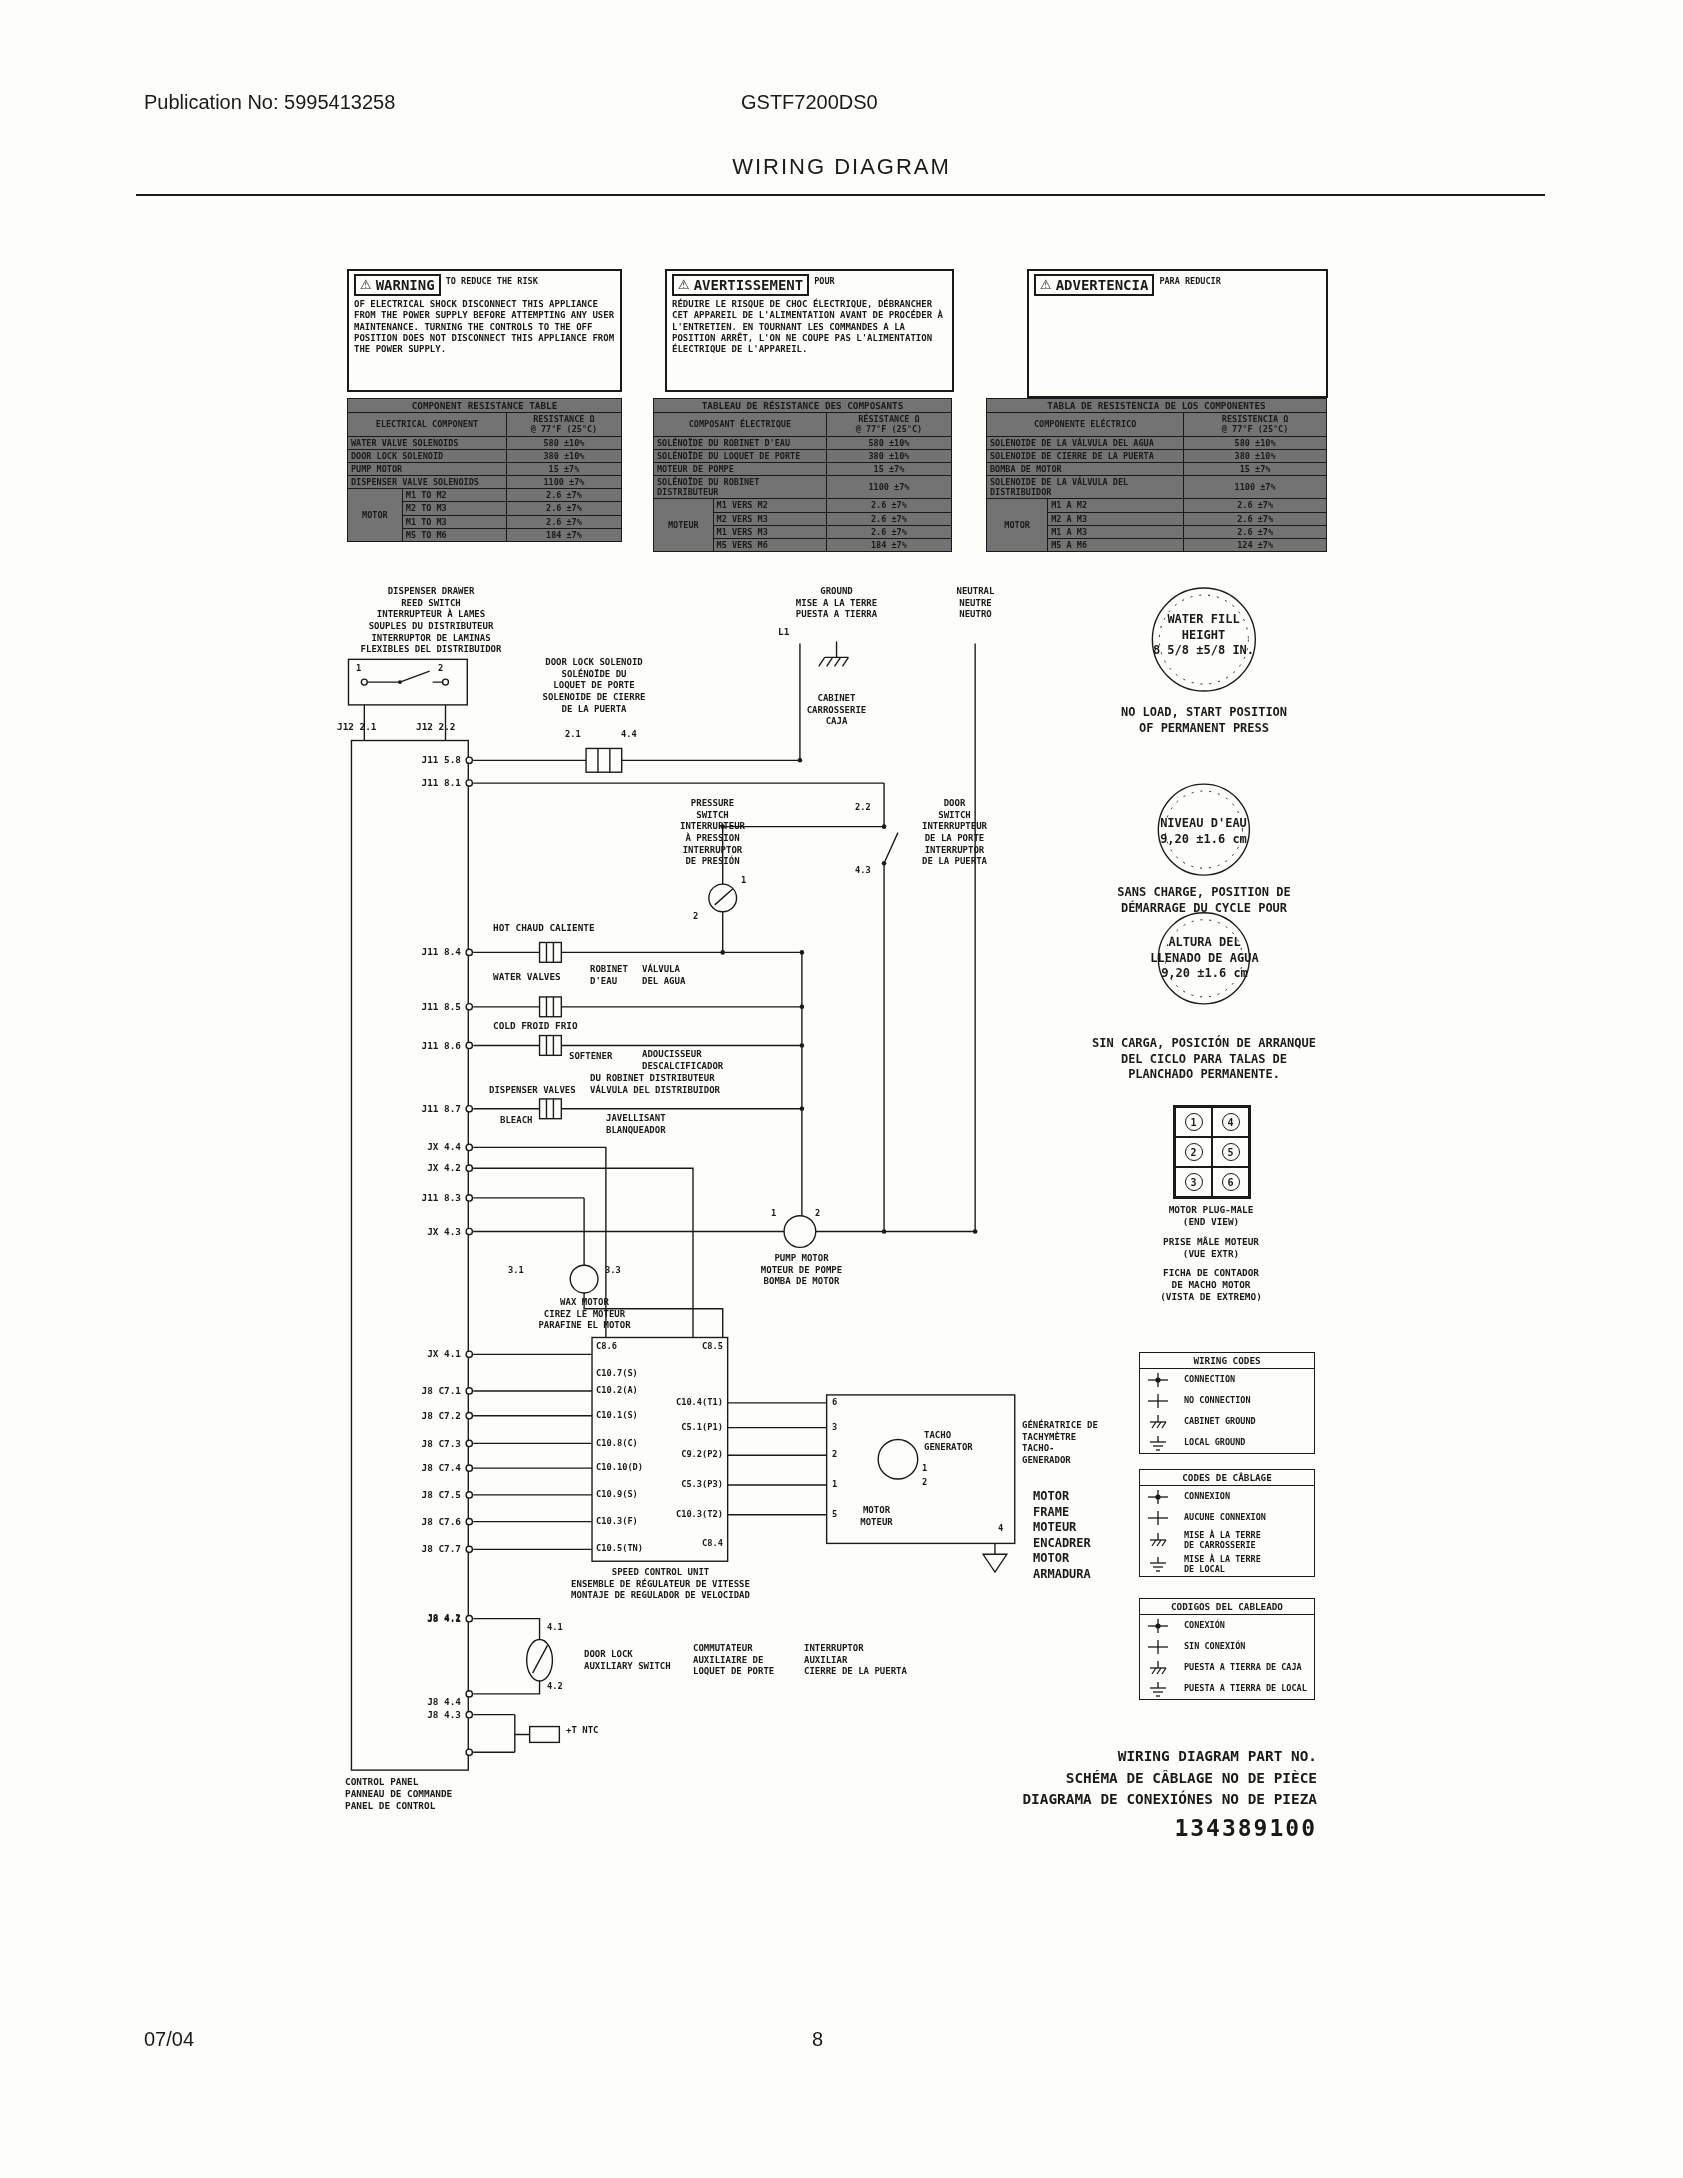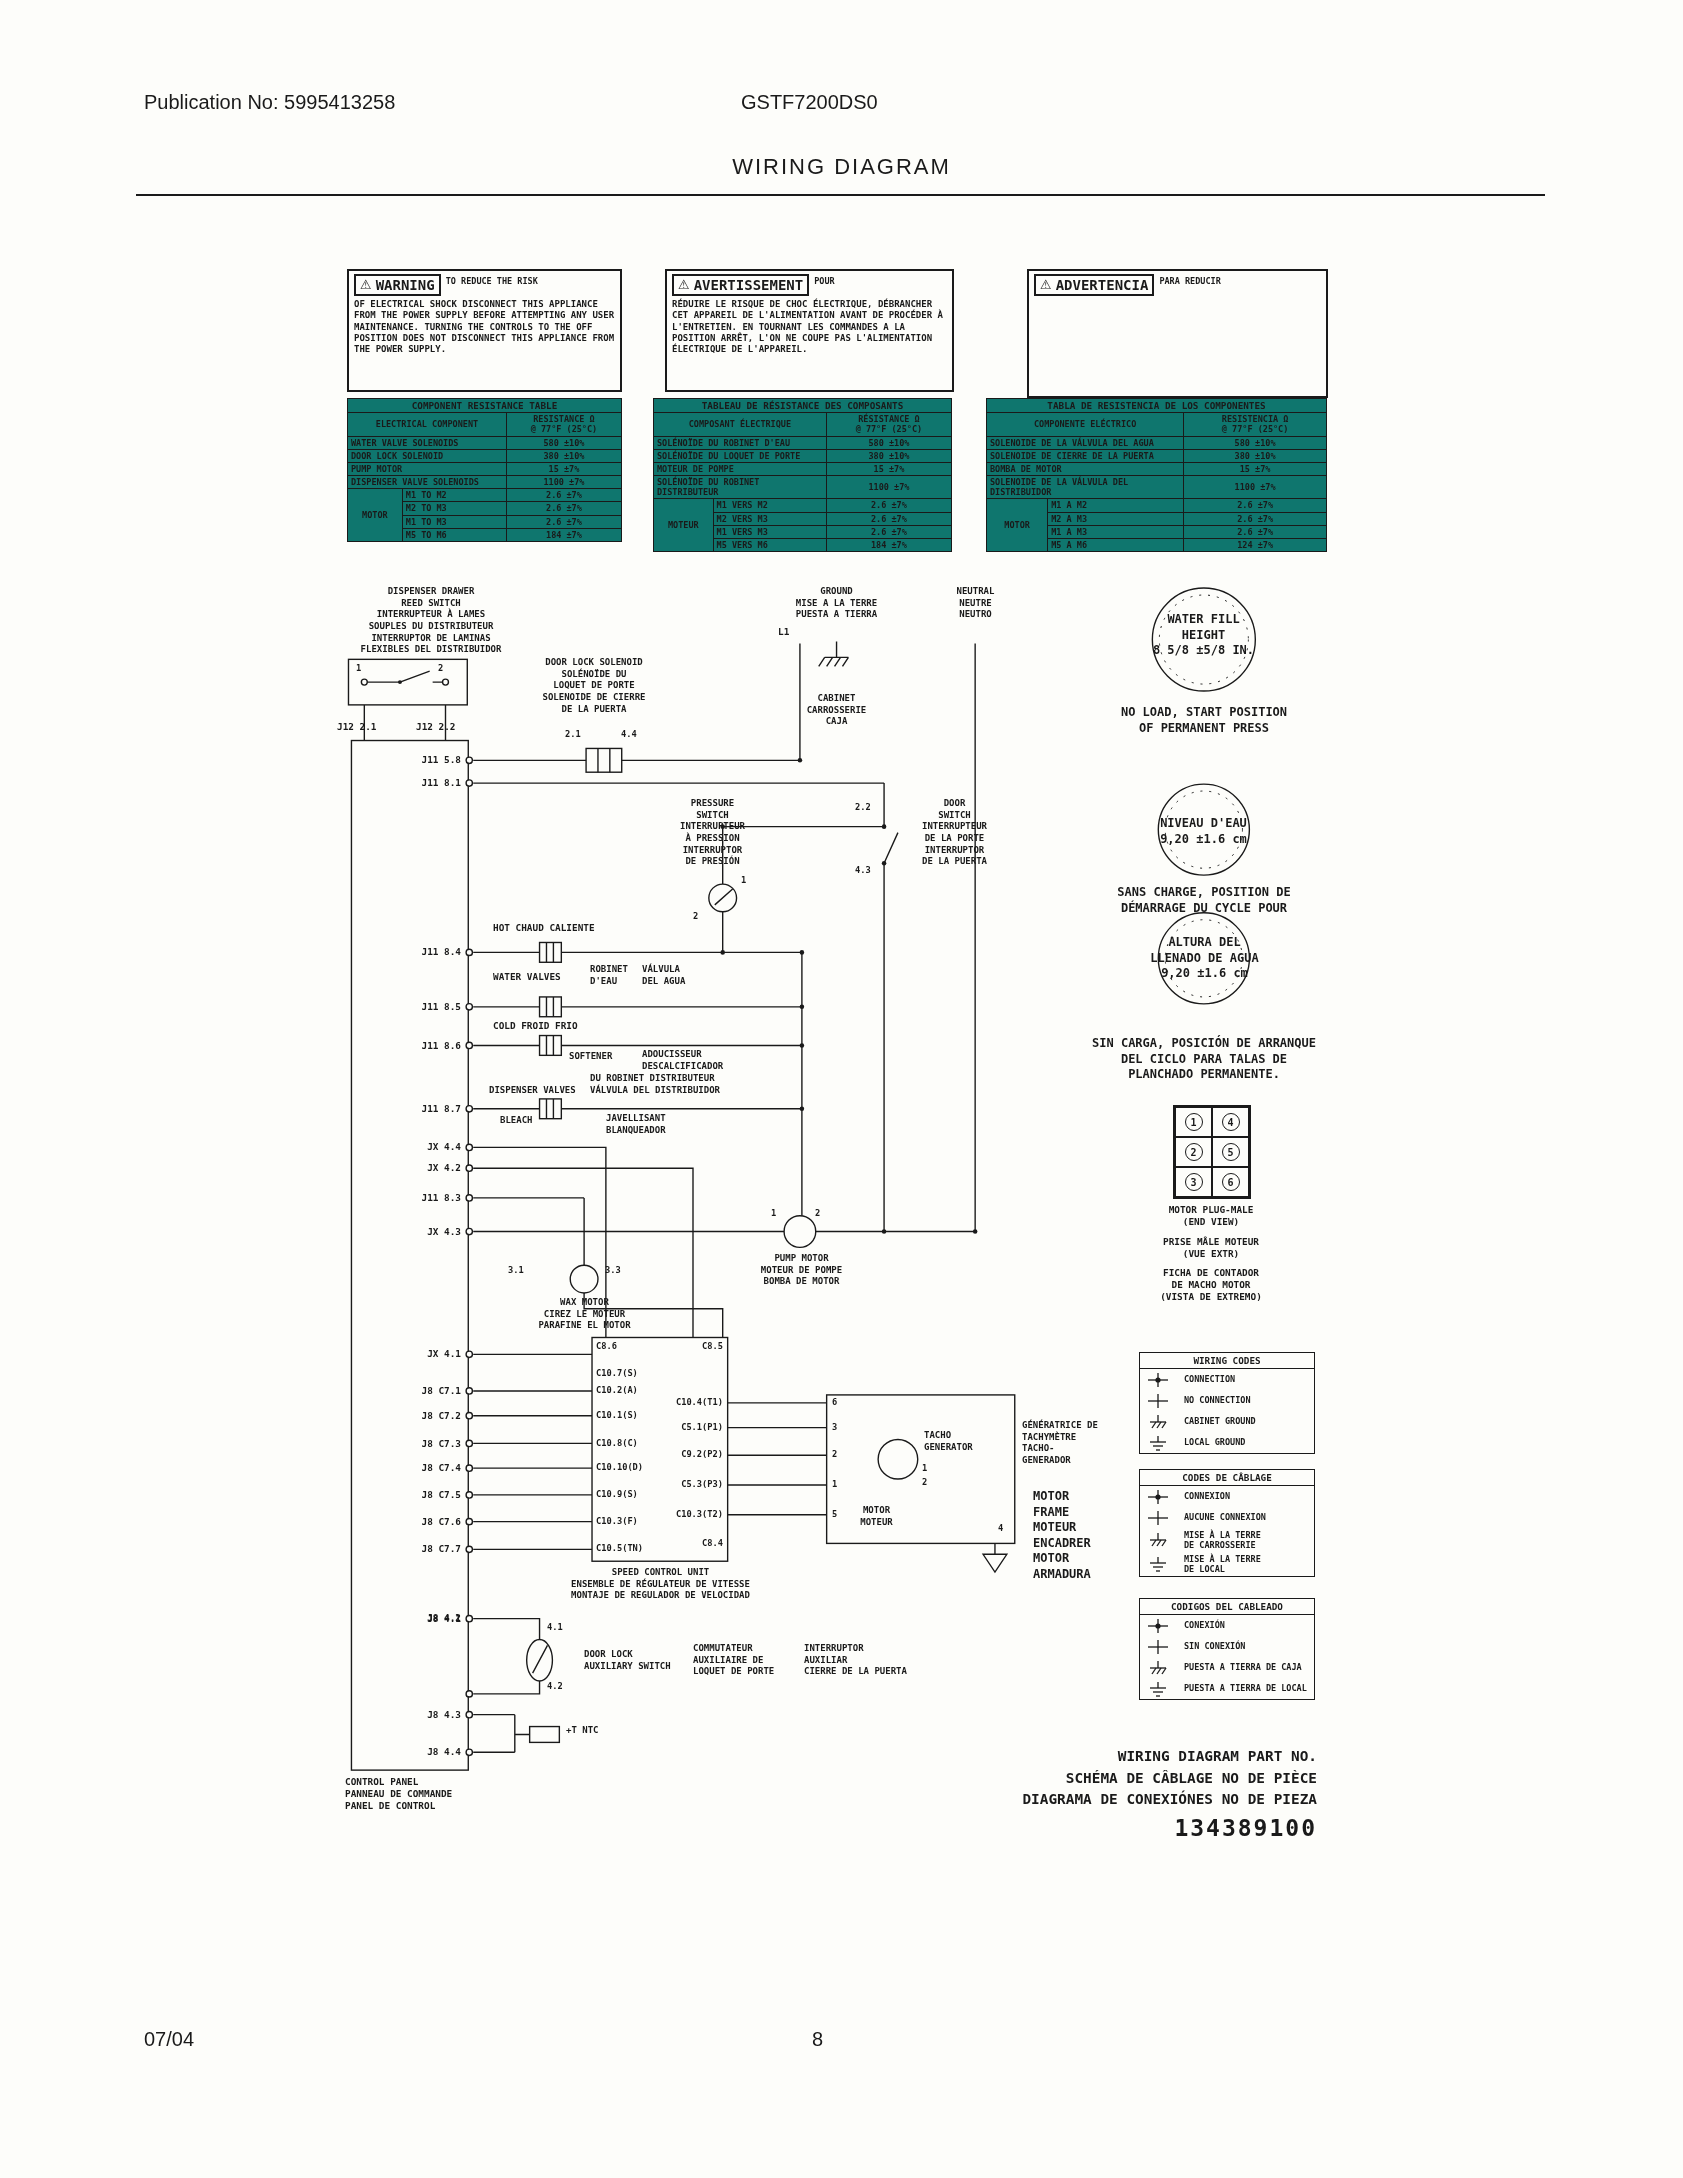--- a/index.html
+++ b/index.html
@@ -14,21 +14,21 @@
   
   .warn{position:absolute;border:2px solid #1a1a1a;padding:3px 5px;font-weight:bold;background:#fdfdfa}
   .w-head{display:flex;gap:5px;align-items:flex-start}
   .w-badge{display:inline-flex;align-items:center;gap:4px;border:2px solid #1a1a1a;
            padding:0 4px;font-size:14px;white-space:nowrap;line-height:1.3}
   .w-tri{font-family:"DejaVu Sans",sans-serif;font-size:13px}
   .w-intro{font-size:8.5px;line-height:1.15;padding-top:3px}
   .w-body{font-size:9px;line-height:1.24;margin-top:3px;text-align:left}
 
   
-  .rtable{position:absolute;border-collapse:collapse;font-size:8.5px;font-weight:bold;background:#0f766e}
+  .rtable{position:absolute;border-collapse:collapse;font-size:8.5px;font-weight:bold;background:#737373}
   .rtable td{border:1px solid #1a1a1a;padding:1px 3px;white-space:pre-line;line-height:1.2}
   .t-title{text-align:center;font-size:9.3px}
   .t-h{text-align:center}
   .t-val{text-align:center}
   .t-motor{text-align:center;vertical-align:middle}
 
   
   .dl{position:absolute;font-weight:bold;font-size:9.4px;line-height:1.3;white-space:pre-line}
   .c{text-align:center}
   .r{text-align:right}
@@ -384,21 +384,21 @@
   <div class="dl r" style="left:384px;top:1385px;width:77px">J8 C7.1</div>
   <div class="dl r" style="left:384px;top:1410px;width:77px">J8 C7.2</div>
   <div class="dl r" style="left:384px;top:1438px;width:77px">J8 C7.3</div>
   <div class="dl r" style="left:384px;top:1462px;width:77px">J8 C7.4</div>
   <div class="dl r" style="left:384px;top:1489px;width:77px">J8 C7.5</div>
   <div class="dl r" style="left:384px;top:1516px;width:77px">J8 C7.6</div>
   <div class="dl r" style="left:384px;top:1543px;width:77px">J8 C7.7</div>
   <div class="dl r" style="left:384px;top:1613px;width:77px">J8 4.1</div>
   <div class="dl r" style="left:384px;top:1612px;width:77px">J8 4.2</div>
   <div class="dl r" style="left:384px;top:1709px;width:77px">J8 4.3</div>
-  <div class="dl r" style="left:384px;top:1746px;width:77px">J8 4.4</div>
+  <div class="dl r" style="left:384px;top:1696px;width:77px">J8 4.4</div>
 
   <div class="dl c f9" style="left:500px;top:657px;width:188px">DOOR LOCK SOLENOID
 SOLÉNOÏDE DU
 LOQUET DE PORTE
 SOLENOIDE DE CIERRE
 DE LA PUERTA</div>
   <div class="pin" style="left:565px;top:729px">2.1</div>
   <div class="pin" style="left:621px;top:729px">4.4</div>
 
   <div class="dl c f9" style="left:777px;top:586px;width:119px">GROUND

